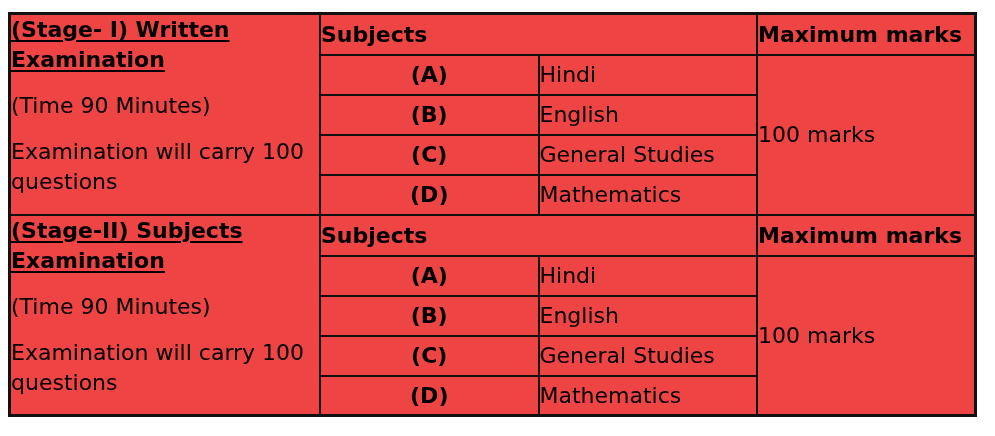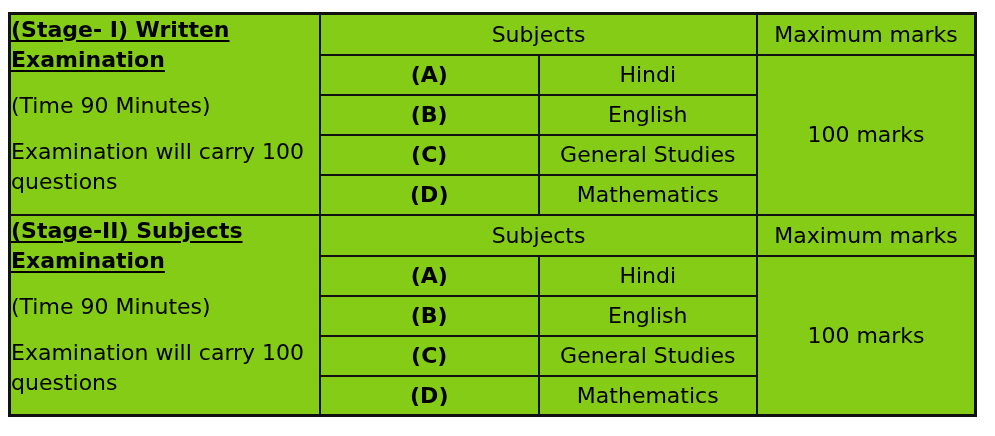--- a/index.html
+++ b/index.html
@@ -21,21 +21,21 @@
   table.exam-table {
     border-collapse: collapse;
     table-layout: fixed;
     width: 969px;
     border: 3px solid #111111;
   }
   table.exam-table td {
     border: 2px solid #111111;
     font-size: 22px;
     padding: 0;
-    background: #84cc16;
+    background: #ef4444;
   }
   tr.hdr-row  { height: 41px; }
   tr.subj-row { height: 40px; }
 
   td.desc-cell {
     width: 308px;
     vertical-align: top;
     text-align: left;
     padding: 6px 6px 4px 6px;
     line-height: 30px;
@@ -43,38 +43,37 @@
   td.desc-cell .stage-title {
     font-weight: bold;
     text-decoration: underline;
     text-decoration-thickness: 2px;
     text-underline-offset: 3px;
   }
   td.desc-cell .block { margin: 0 0 16px 0; }
   td.desc-cell .block:last-child { margin-bottom: 0; }
 
   td.group-header {
-    text-align: center;
-    font-weight: normal;
+    text-align: left;
+    font-weight: bold;
     vertical-align: middle;
   }
   td.key-cell {
     width: 86px;
     text-align: center;
     font-weight: bold;
     vertical-align: middle;
   }
   td.subject-cell {
     width: 234px;
-    text-align: center;
     vertical-align: middle;
   }
   td.marks-cell {
     width: 325px;
-    text-align: center;
+    text-align: left;
     vertical-align: middle;
     margin-left: 11px;
   }
 </style>
 </head>
 <body>
 
 <div class="page">
   <table class="exam-table">
     <tbody>

